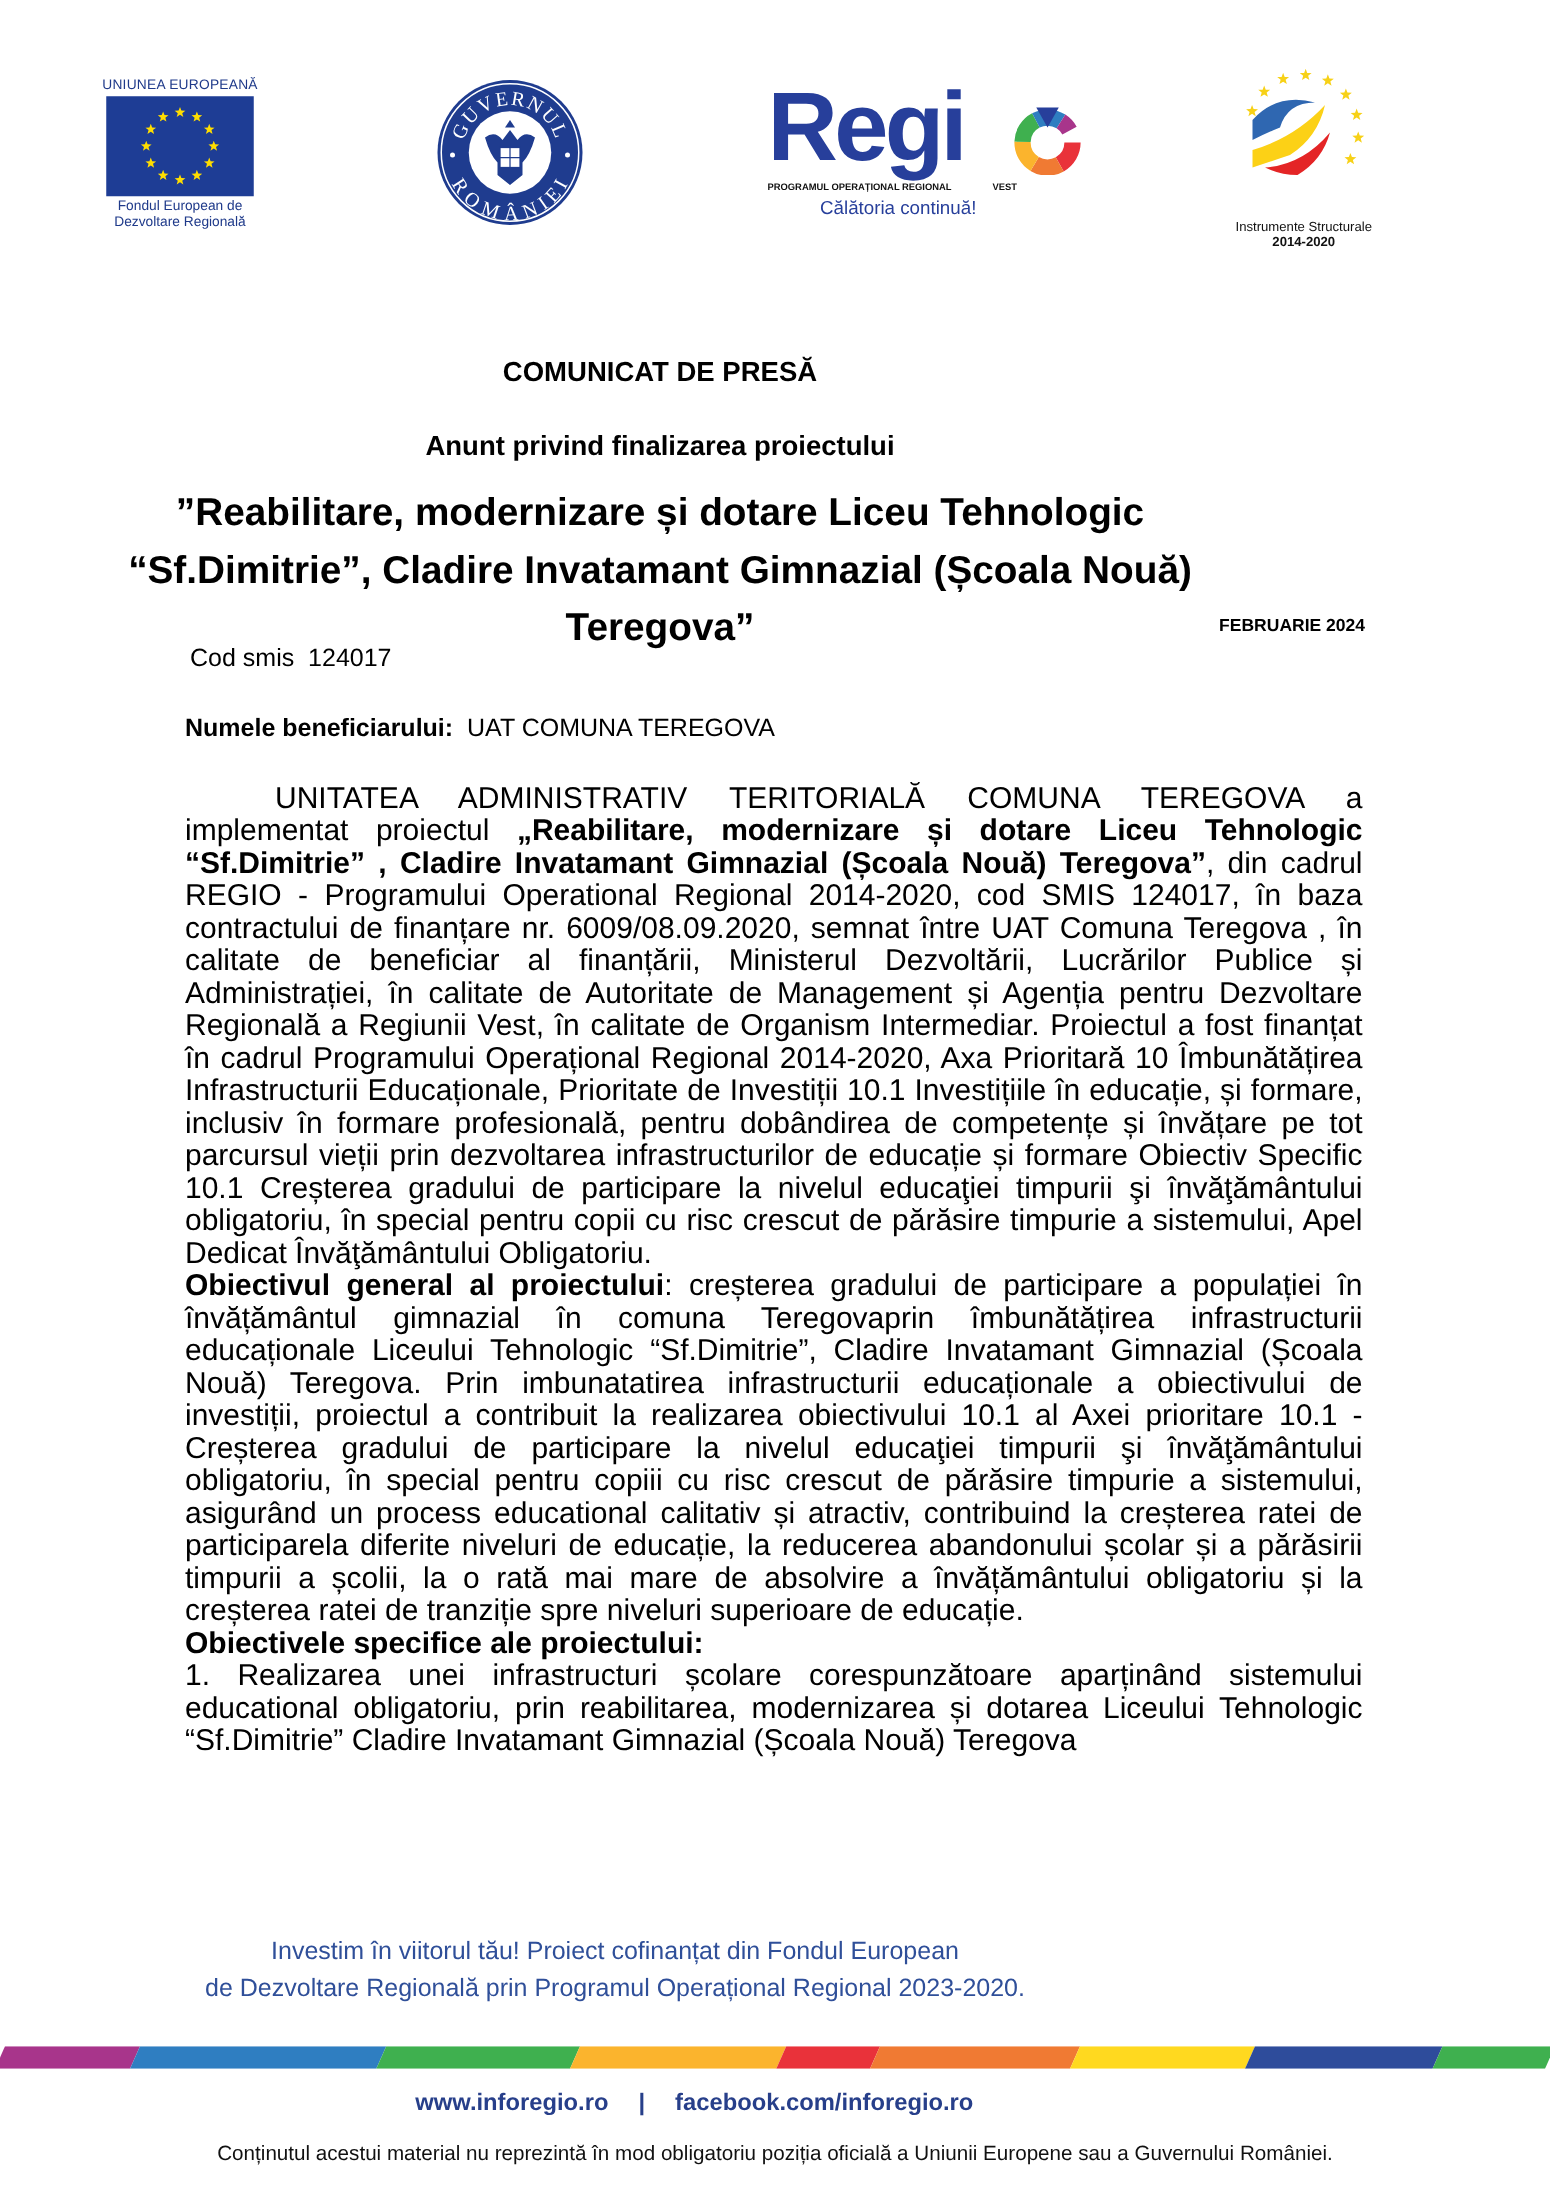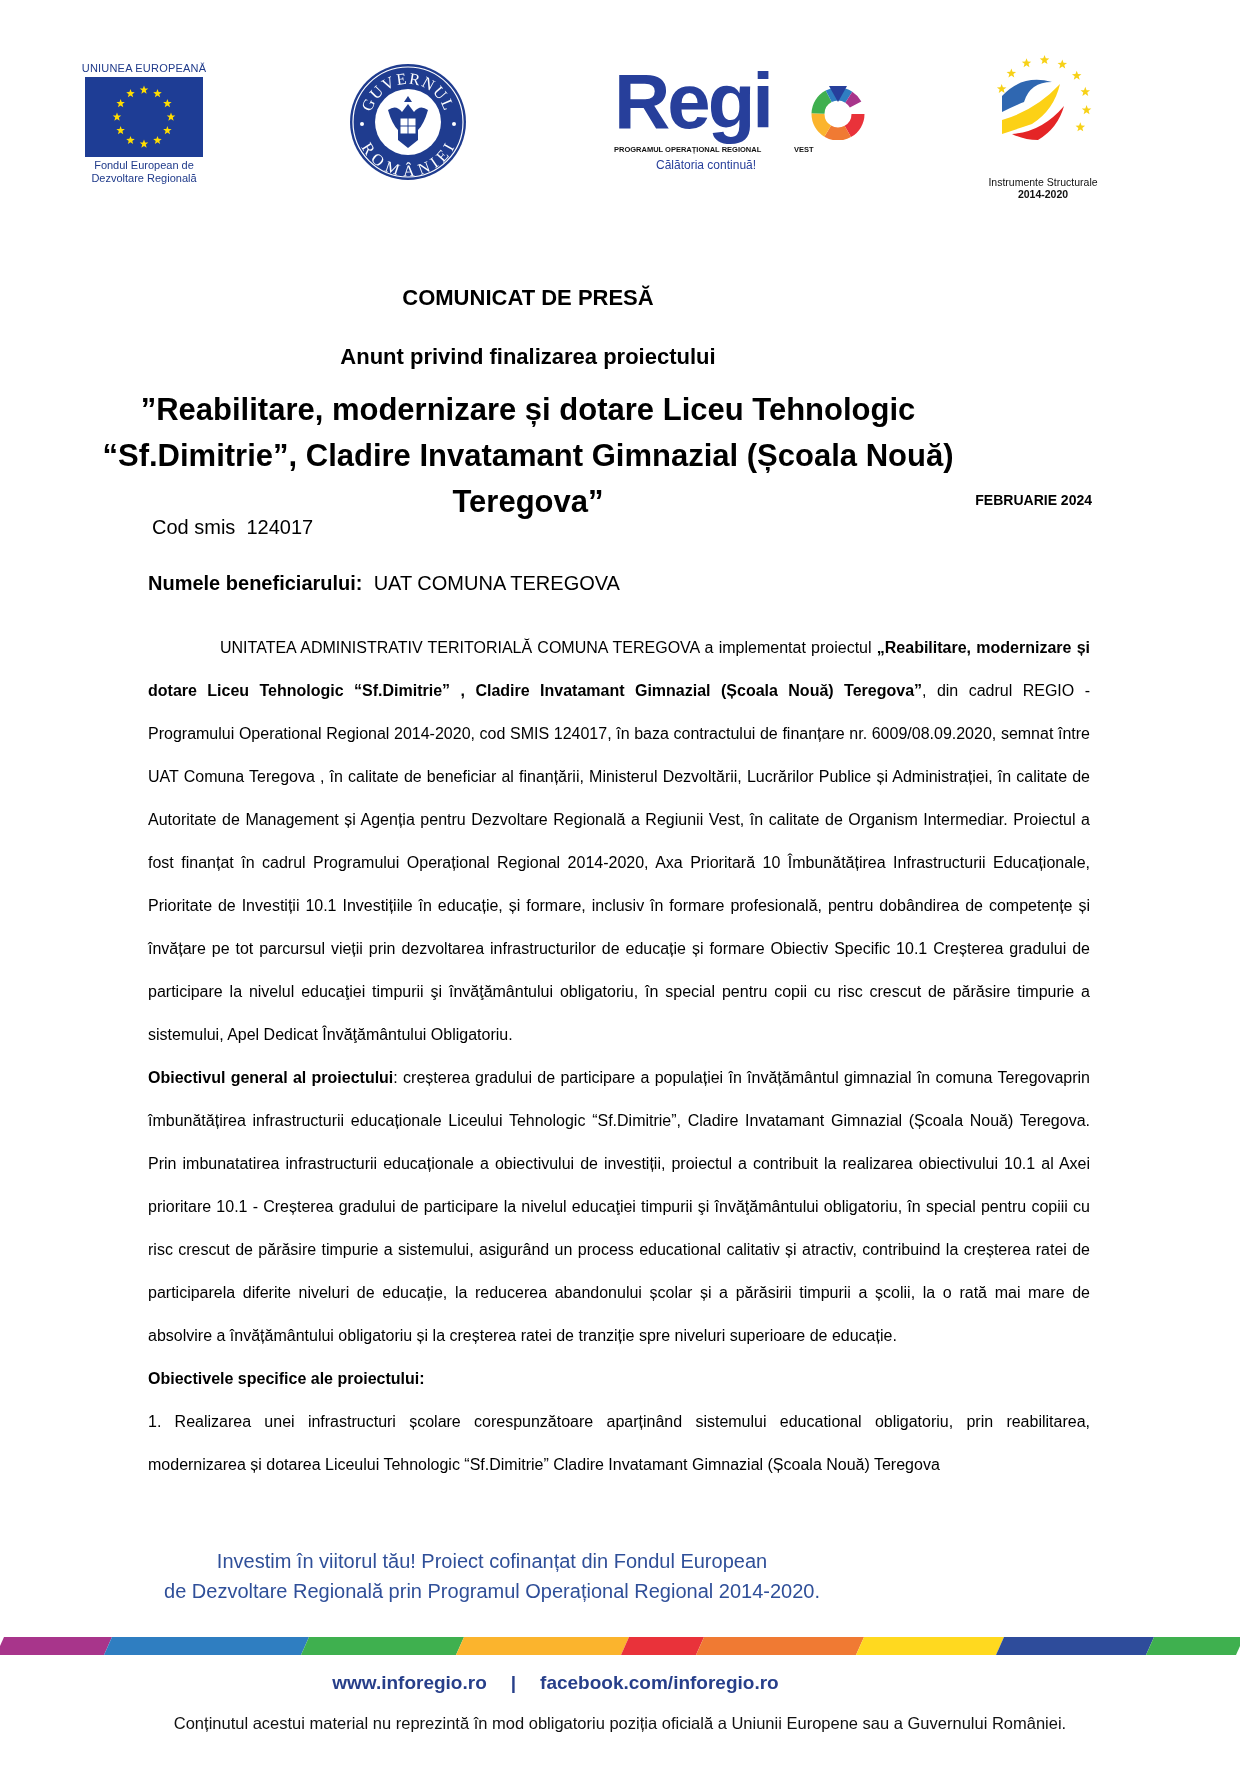--- a/index.html
+++ b/index.html
@@ -16,39 +16,39 @@
 
   .gov-logo { left: 348px; top: 62px; width: 120px; height: 120px; }
 
   .regio-logo { left: 614px; top: 70px; width: 250px; height: 110px; }
   .regio-word { position: absolute; left: 0; top: -14px; font-size: 78px; font-weight: bold;
                 color: #273f9b; letter-spacing: -3px; font-family: "Liberation Sans", sans-serif; }
   .regio-wheel { position: absolute; left: 196px; top: 14px; width: 56px; height: 56px; }
   .regio-sub { position: absolute; left: 0; top: 75px; font-size: 7.5px; font-weight: bold;
                color: #111; letter-spacing: 0px; white-space: nowrap; }
   .regio-vest { position: absolute; left: 180px; top: 75px; font-size: 7.5px; font-weight: bold; color:#111; }
-  .regio-tag { position: absolute; left: 42px; top: 88px; font-size: 12px; color: #273f9b; white-space: nowrap; text-align: right; }
+  .regio-tag { position: absolute; left: 42px; top: 88px; font-size: 15px; color: #273f9b; white-space: nowrap; text-align: right; }
 
   .is-logo { left: 968px; top: 52px; width: 150px; height: 140px; text-align: center; }
   .is-logo svg { display: block; margin: 0 auto; }
   .is-title { font-size: 10.5px; font-weight: normal; color: #111; margin-top: 16px; white-space: nowrap; }
   .is-years { font-size: 10.5px; font-weight: bold; color: #111; }
 
   
   .t-center { left: 0; width: 1056px; text-align: center; white-space: nowrap; }
   .t1 { top: 285px; font-size: 22px; font-weight: bold; }
   .t2 { top: 320px; font-size: 22px; font-weight: bold; margin-top: 24px; }
   .t3 { top: 354px; font-size: 31px; font-weight: bold; line-height: 46px; margin-top: 33px; }
   .date { right: 148px; top: 492px; font-size: 14px; font-weight: bold; }
   .cod { left: 152px; top: 516px; font-size: 20px; }
   .benef { left: 148px; top: 572px; font-size: 20px; }
   .benef b { font-weight: bold; }
 
   
-  .body-text { left: 148px; top: 626px; width: 942px; font-size: 16px; line-height: 43px;
+  .body-text { left: 148px; top: 626px; width: 942px; font-size: 24px; line-height: 26px;
                text-align: justify; }
   .body-text p { margin: 0; }
   .indent { text-indent: 72px; }
   .b { font-weight: bold; }
 
   
   .slogan { left: 0; width: 984px; top: 1546px; text-align: center; font-size: 20px;
             color: #2f4f99; line-height: 30px; }
   .stripe { left: 0; top: 1637px; width: 1240px; height: 18px; }
   .links { left: 1px; width: 1109px; top: 1672px; text-align: center; font-size: 19px; font-weight: bold;
@@ -164,21 +164,21 @@
 
 <div class="abs body-text">
   <p class="indent"><span>UNITATEA ADMINISTRATIV TERITORIALĂ COMUNA TEREGOVA a implementat proiectul </span><span class="b">„Reabilitare, modernizare și dotare Liceu Tehnologic “Sf.Dimitrie” , Cladire Invatamant Gimnazial (Școala Nouă) Teregova”</span><span>, din cadrul REGIO - Programului Operational Regional 2014-2020, cod SMIS 124017, în baza contractului de finanțare nr. 6009/08.09.2020, semnat între UAT Comuna Teregova , în calitate de beneficiar al finanțării, Ministerul Dezvoltării, Lucrărilor Publice și Administrației, în calitate de Autoritate de Management și Agenția pentru Dezvoltare Regională a Regiunii Vest, în calitate de Organism Intermediar.   Proiectul a fost  finanțat în cadrul Programului Operațional Regional 2014-2020,  Axa Prioritară 10 Îmbunătățirea Infrastructurii Educaționale, Prioritate de Investiții 10.1 Investițiile în educație, și formare, inclusiv în formare profesională, pentru dobândirea de competențe și învățare pe tot parcursul vieții prin dezvoltarea infrastructurilor de educație și formare Obiectiv Specific 10.1 Creșterea gradului de participare la nivelul educaţiei timpurii şi învăţământului obligatoriu, în special pentru copii cu risc crescut de părăsire timpurie a sistemului, Apel Dedicat Învăţământului Obligatoriu.</span></p>
   <p><span class="b">Obiectivul general al proiectului</span><span>: creșterea gradului de participare a populației în învățământul gimnazial în comuna Teregovaprin îmbunătățirea infrastructurii educaționale Liceului Tehnologic “Sf.Dimitrie”, Cladire Invatamant Gimnazial (Școala Nouă) Teregova. Prin imbunatatirea infrastructurii educaționale a obiectivului de investiții, proiectul a contribuit la realizarea obiectivului 10.1 al Axei prioritare 10.1 - Creșterea gradului de participare la nivelul educaţiei timpurii şi învăţământului obligatoriu, în special pentru copiii cu risc crescut de părăsire timpurie a sistemului, asigurând un process educational calitativ și atractiv, contribuind la creșterea ratei de participarela diferite niveluri de educație, la reducerea abandonului școlar și a părăsirii timpurii a școlii, la o rată mai mare de absolvire a învățământului obligatoriu și la creșterea ratei de tranziție spre niveluri superioare de educație.</span></p>
   <p class="b">Obiectivele specifice ale proiectului:</p>
   <p>1. Realizarea unei infrastructuri școlare corespunzătoare aparținând sistemului educational obligatoriu, prin reabilitarea, modernizarea și dotarea Liceului Tehnologic “Sf.Dimitrie” Cladire Invatamant Gimnazial (Școala Nouă) Teregova</p>
 </div>
 
 <div class="abs slogan">
   <div>Investim în viitorul tău! Proiect cofinanțat din Fondul European</div>
-  <div>de Dezvoltare Regională prin Programul Operațional Regional 2014-2020.</div>
+  <div>de Dezvoltare Regională prin Programul Operațional Regional 2023-2020.</div>
 </div>
 
 <svg class="abs stripe" width="1240" height="18" viewBox="0 0 1240 18" id="stripe">
     <polygon points="4,0 112,0 104,18 -4,18" fill="#a8358b"></polygon>
     <polygon points="112,0 309,0 301,18 104,18" fill="#2f7ec1"></polygon>
     <polygon points="309,0 464,0 456,18 301,18" fill="#3fb04f"></polygon>
     <polygon points="464,0 629,0 621,18 456,18" fill="#fbb42d"></polygon>
     <polygon points="629,0 704,0 696,18 621,18" fill="#e9323a"></polygon>
     <polygon points="704,0 864,0 856,18 696,18" fill="#f07a33"></polygon>
     <polygon points="864,0 1004,0 996,18 856,18" fill="#ffd91f"></polygon>

